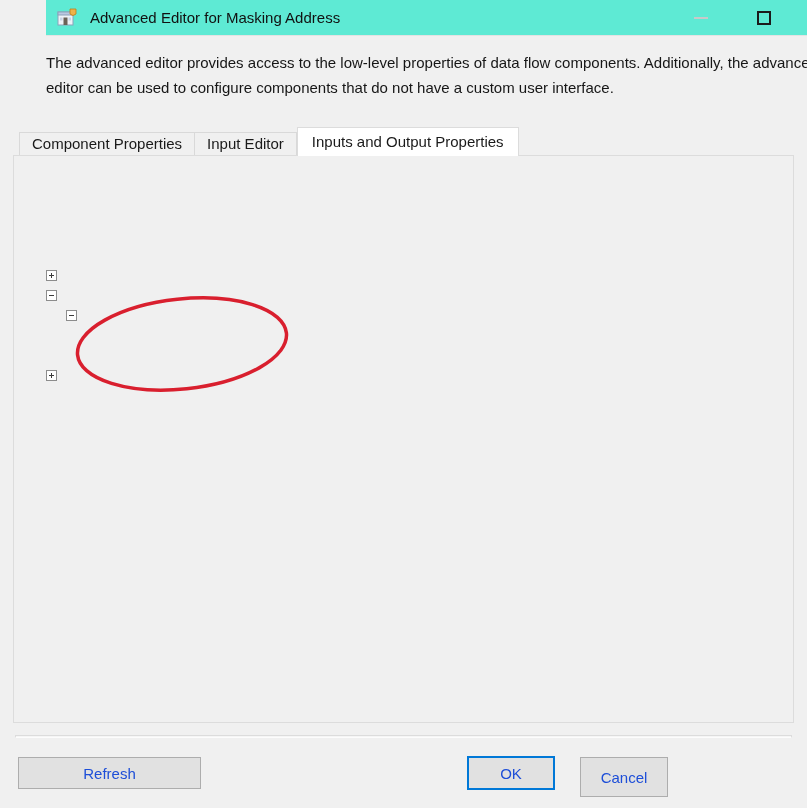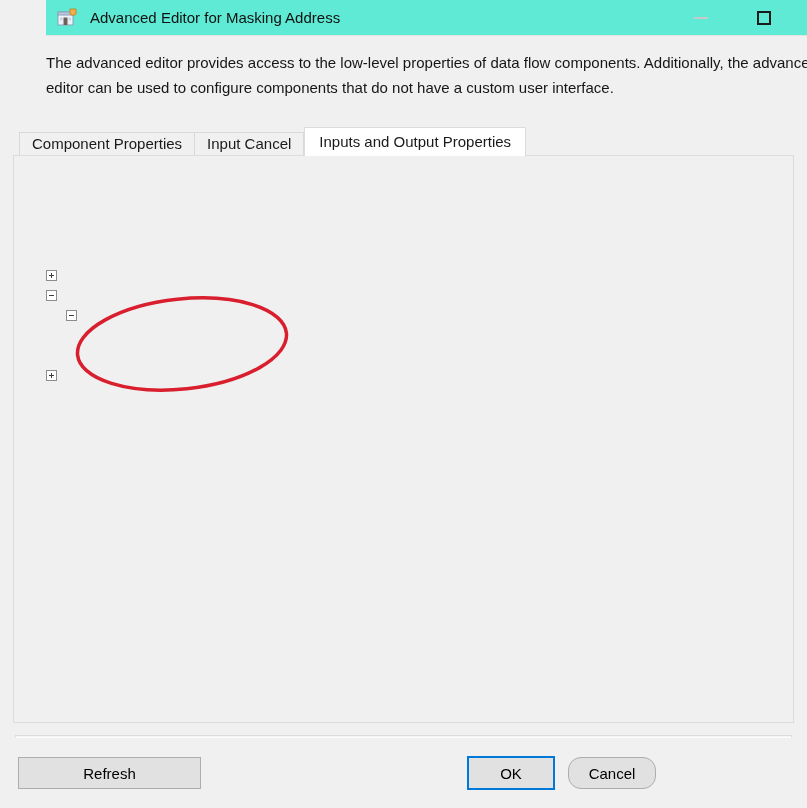--- a/index.html
+++ b/index.html
@@ -59,30 +59,30 @@
   
   #pg-scrollbar { position:absolute; right:0; top:0; width:19px; height:337px; background:#f0f0f0; border-left:1px solid #ececec; }
   .sb-arrow { position:absolute; left:0; width:19px; height:18px; display:flex; align-items:center; justify-content:center; }
   .sb-arrow .chev { border-color:#3f3f3f; transform:rotate(45deg) scale(.6); margin-top:-3px; }
   .sb-arrow.up .chev { transform:rotate(-135deg) scale(.6); margin-top:3px; }
   #sb-thumb { position:absolute; left:1px; top:21px; width:17px; height:196px; background:#c2c2c2; }
   
   #help-panel { position:absolute; left:417px; top:606px; width:347px; height:70px; background:#f0f0f0; border:1px solid #a9a9a9; padding:7px 10px; }
   #help-title { font-weight:bold; font-size:15px; color:#000; }
   
-  .btn { position:absolute; display:flex; align-items:center; justify-content:center; background:#e1e1e1; border:1px solid #adadad; font-size:15px; color:#000000; cursor:default; }
+  .btn { position:absolute; display:flex; align-items:center; justify-content:center; background:#e1e1e1; border:1px solid #adadad; font-size:15px; color:#1d4ed8; cursor:default; }
   .btn.disabled { background:#d9d9d9; border-color:#d0d0d0; color:#9e9e9e; }
   #btn-add-output   { left:40px;  top:612px; width:176px; height:35px; }
   #btn-add-column   { left:228px; top:612px; width:175px; height:35px; }
   #btn-remove-output{ left:40px;  top:661px; width:176px; height:35px; }
   #btn-remove-column{ left:228px; top:661px; width:175px; height:35px; }
   #groove { position:absolute; left:15px; top:735px; width:777px; height:3px; border:1px solid #dcdcdc; border-bottom-color:#fcfcfc; background:#f5f5f5; }
   #btn-refresh { left:18px;  top:757px; width:183px; height:32px; }
   #btn-ok      { left:467px; top:756px; width:88px; height:34px; border:2px solid #0078d7; }
-  #btn-cancel  { left:568px; top:757px; width:88px;  height:32px;border-radius:13px; }
+  #btn-cancel  { left:580px; top:757px; width:88px;  height:40px; }
   #btn-help    { left:691px; top:757px; width:88px;  height:32px; }
 </style>
 </head>
 <body>
 
 <div id="window">
 
   <div id="titlebar">
     <svg id="app-icon" width="22" height="20" viewBox="0 0 22 20">
       <rect x="1" y="4" width="15" height="13" fill="#eef2f7" stroke="#8ba1ba"></rect>
@@ -103,21 +103,21 @@
       <svg width="16" height="16" viewBox="0 0 16 16">
           <path d="M2 2 L14 14 M14 2 L2 14" stroke="#1b1b1b" stroke-width="1.6"></path>
         </svg>
     </div>
   </div>
 
   <div id="intro">The advanced editor provides access to the low-level properties of data flow components. Additionally, the advanced editor can be used to configure components that do not have a custom user interface.</div>
 
   <div id="tabstrip">
     <div class="tab">Component Properties</div>
-    <div class="tab">Input Cancel</div>
+    <div class="tab">Input Editor</div>
     <div class="tab active">Inputs and Output Properties</div>
   </div>
   <div id="tabpage"></div>
 
   <div id="instruction">Specify properties for the inputs and outputs of the data flow component.</div>
   <div id="tree-label">Inputs and outputs:</div>
 
   <div id="treebox">
 
     <div class="dotted-v" style="left:10px; top:18px; height:95px;"></div>

